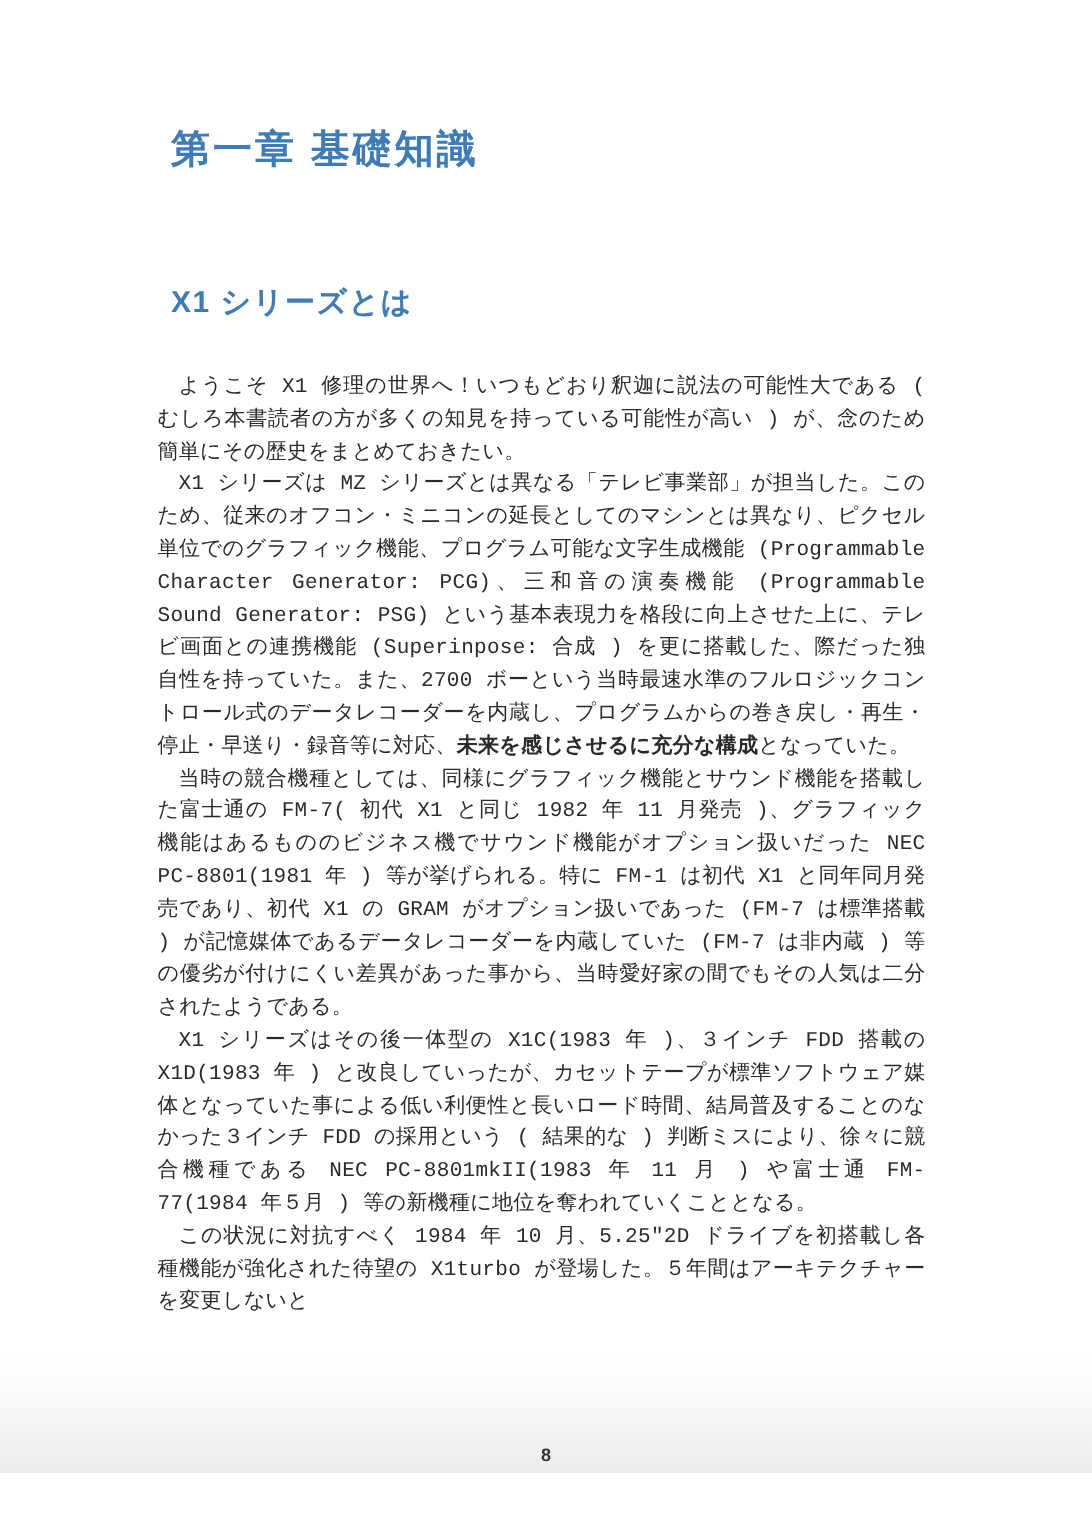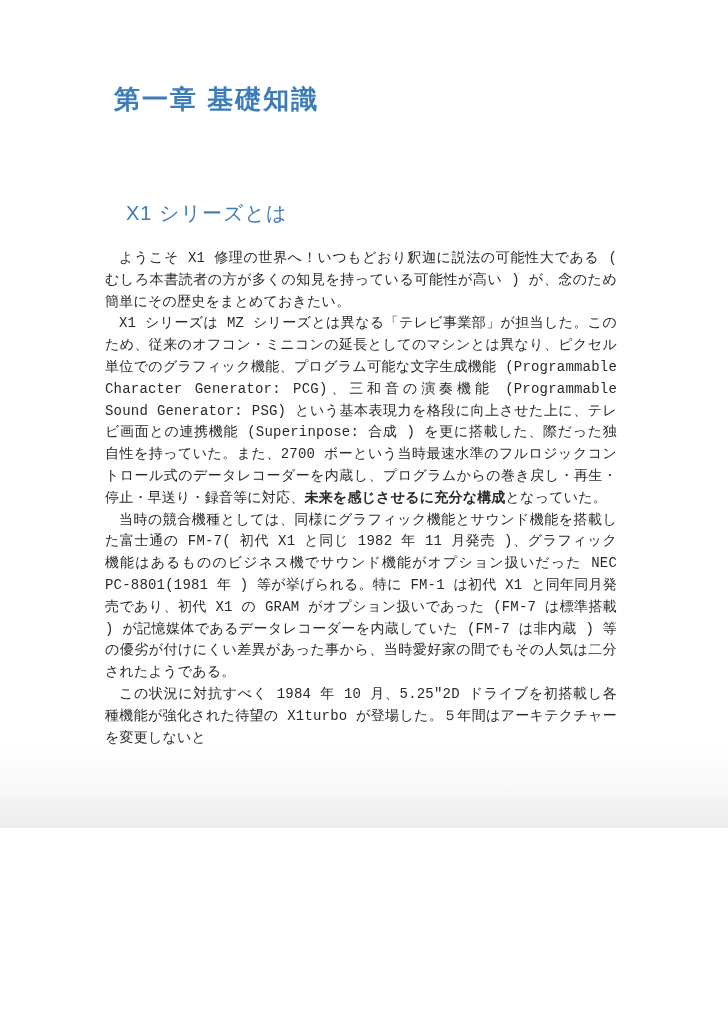--- a/index.html
+++ b/index.html
@@ -4,41 +4,41 @@
 <style>
   html, body {
     margin: 0;
     padding: 0;
     background: #ffffff;
     font-family: "Liberation Sans", "DejaVu Sans", sans-serif;
   }
   .page {
     position: relative;
     width: 728px;
-    height: 828px;
+    height: 982px;
     background: #ffffff;
     overflow: hidden;
   }
   .chapter-title {
     position: absolute;
     left: 114px;
     top: 82px;
     margin: 0;
     font-size: 26px;
     font-weight: bold;
     letter-spacing: 2px;
     color: var(--heading, #3d7cb8);
   }
   .section-title {
     position: absolute;
     left: 114px;
     top: 188px;
-    margin: 12px;
+    margin: 0;
     font-size: 20px;
-    font-weight: normal;
+    font-weight: bold;
     letter-spacing: 1px;
     color: var(--heading, #3d7cb8);
   }
   .body-text {
     position: absolute;
     left: 105px;
     top: 248px;
     width: 512px;
     font-size: 14px;
     line-height: 21.8px;
@@ -80,20 +80,21 @@
 <div class="page">
 
   <h1 class="chapter-title">第一章 基礎知識</h1>
 
   <h2 class="section-title">X1 シリーズとは</h2>
 
   <div class="body-text">
     <p>ようこそ X1 修理の世界へ！いつもどおり釈迦に説法の可能性大である ( むしろ本書読者の方が多くの知見を持っている可能性が高い ) が、念のため簡単にその歴史をまとめておきたい。</p>
     <p><span>X1 シリーズは MZ シリーズとは異なる「テレビ事業部」が担当した。このため、従来のオフコン・ミニコンの延長としてのマシンとは異なり、ピクセル単位でのグラフィック機能、プログラム可能な文字生成機能 (Programmable Character Generator: PCG)、三和音の演奏機能 (Programmable Sound Generator: PSG) という基本表現力を格段に向上させた上に、テレビ画面との連携機能 (Superinpose: 合成 ) を更に搭載した、際だった独自性を持っていた。また、2700 ボーという当時最速水準のフルロジックコントロール式のデータレコーダーを内蔵し、プログラムからの巻き戻し・再生・停止・早送り・録音等に対応、</span><strong>未来を感じさせるに充分な構成</strong><span>となっていた。</span></p>
     <p>当時の競合機種としては、同様にグラフィック機能とサウンド機能を搭載した富士通の FM-7( 初代 X1 と同じ 1982 年 11 月発売 )、グラフィック機能はあるもののビジネス機でサウンド機能がオプション扱いだった NEC PC-8801(1981 年 ) 等が挙げられる。特に FM-1 は初代 X1 と同年同月発売であり、初代 X1 の GRAM がオプション扱いであった (FM-7 は標準搭載 ) が記憶媒体であるデータレコーダーを内蔵していた (FM-7 は非内蔵 ) 等の優劣が付けにくい差異があった事から、当時愛好家の間でもその人気は二分されたようである。</p>
+    <p>X1 シリーズはその後一体型の X1C(1983 年 )、３インチ FDD 搭載の X1D(1983 年 ) と改良していったが、カセットテープが標準ソフトウェア媒体となっていた事による低い利便性と長いロード時間、結局普及することのなかった３インチ FDD の採用という ( 結果的な ) 判断ミスにより、徐々に競合機種である NEC PC-8801mkII(1983 年 11 月 ) や富士通 FM-77(1984 年５月 ) 等の新機種に地位を奪われていくこととなる。</p>
     <p>この状況に対抗すべく 1984 年 10 月、5.25"2D ドライブを初搭載し各種機能が強化された待望の X1turbo が登場した。５年間はアーキテクチャーを変更しないと</p>
   </div>
 
   <div class="page-number">8</div>
 
   <div class="bottom-shade"></div>
 
 </div>
 
 </body></html>

